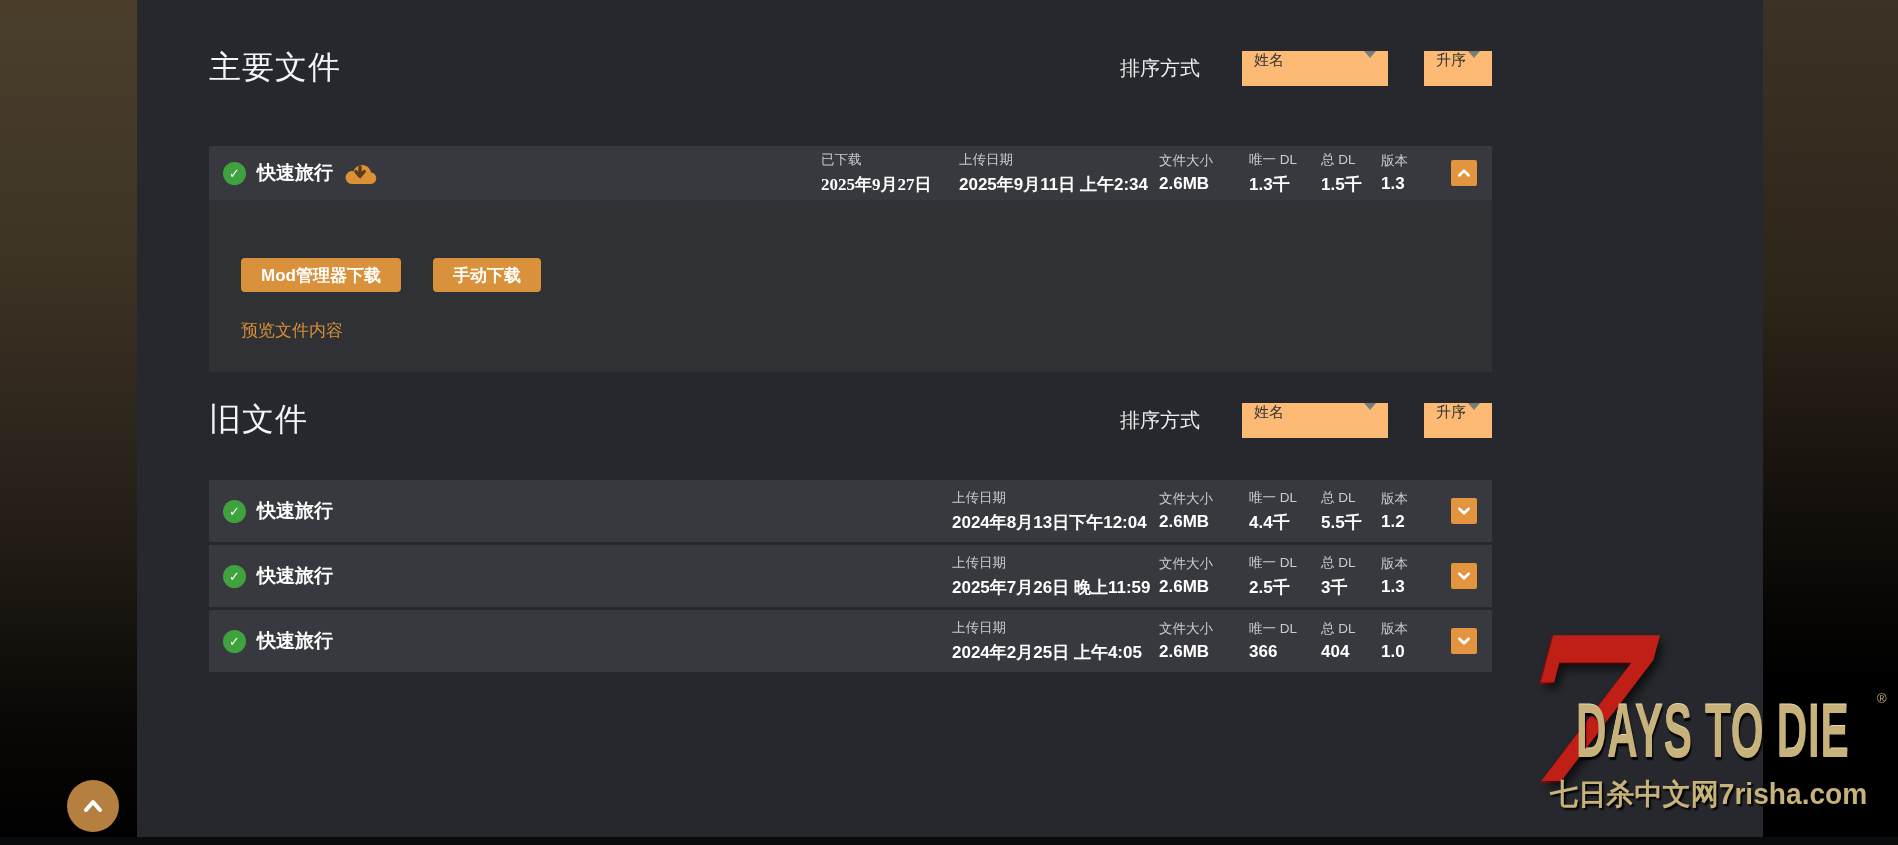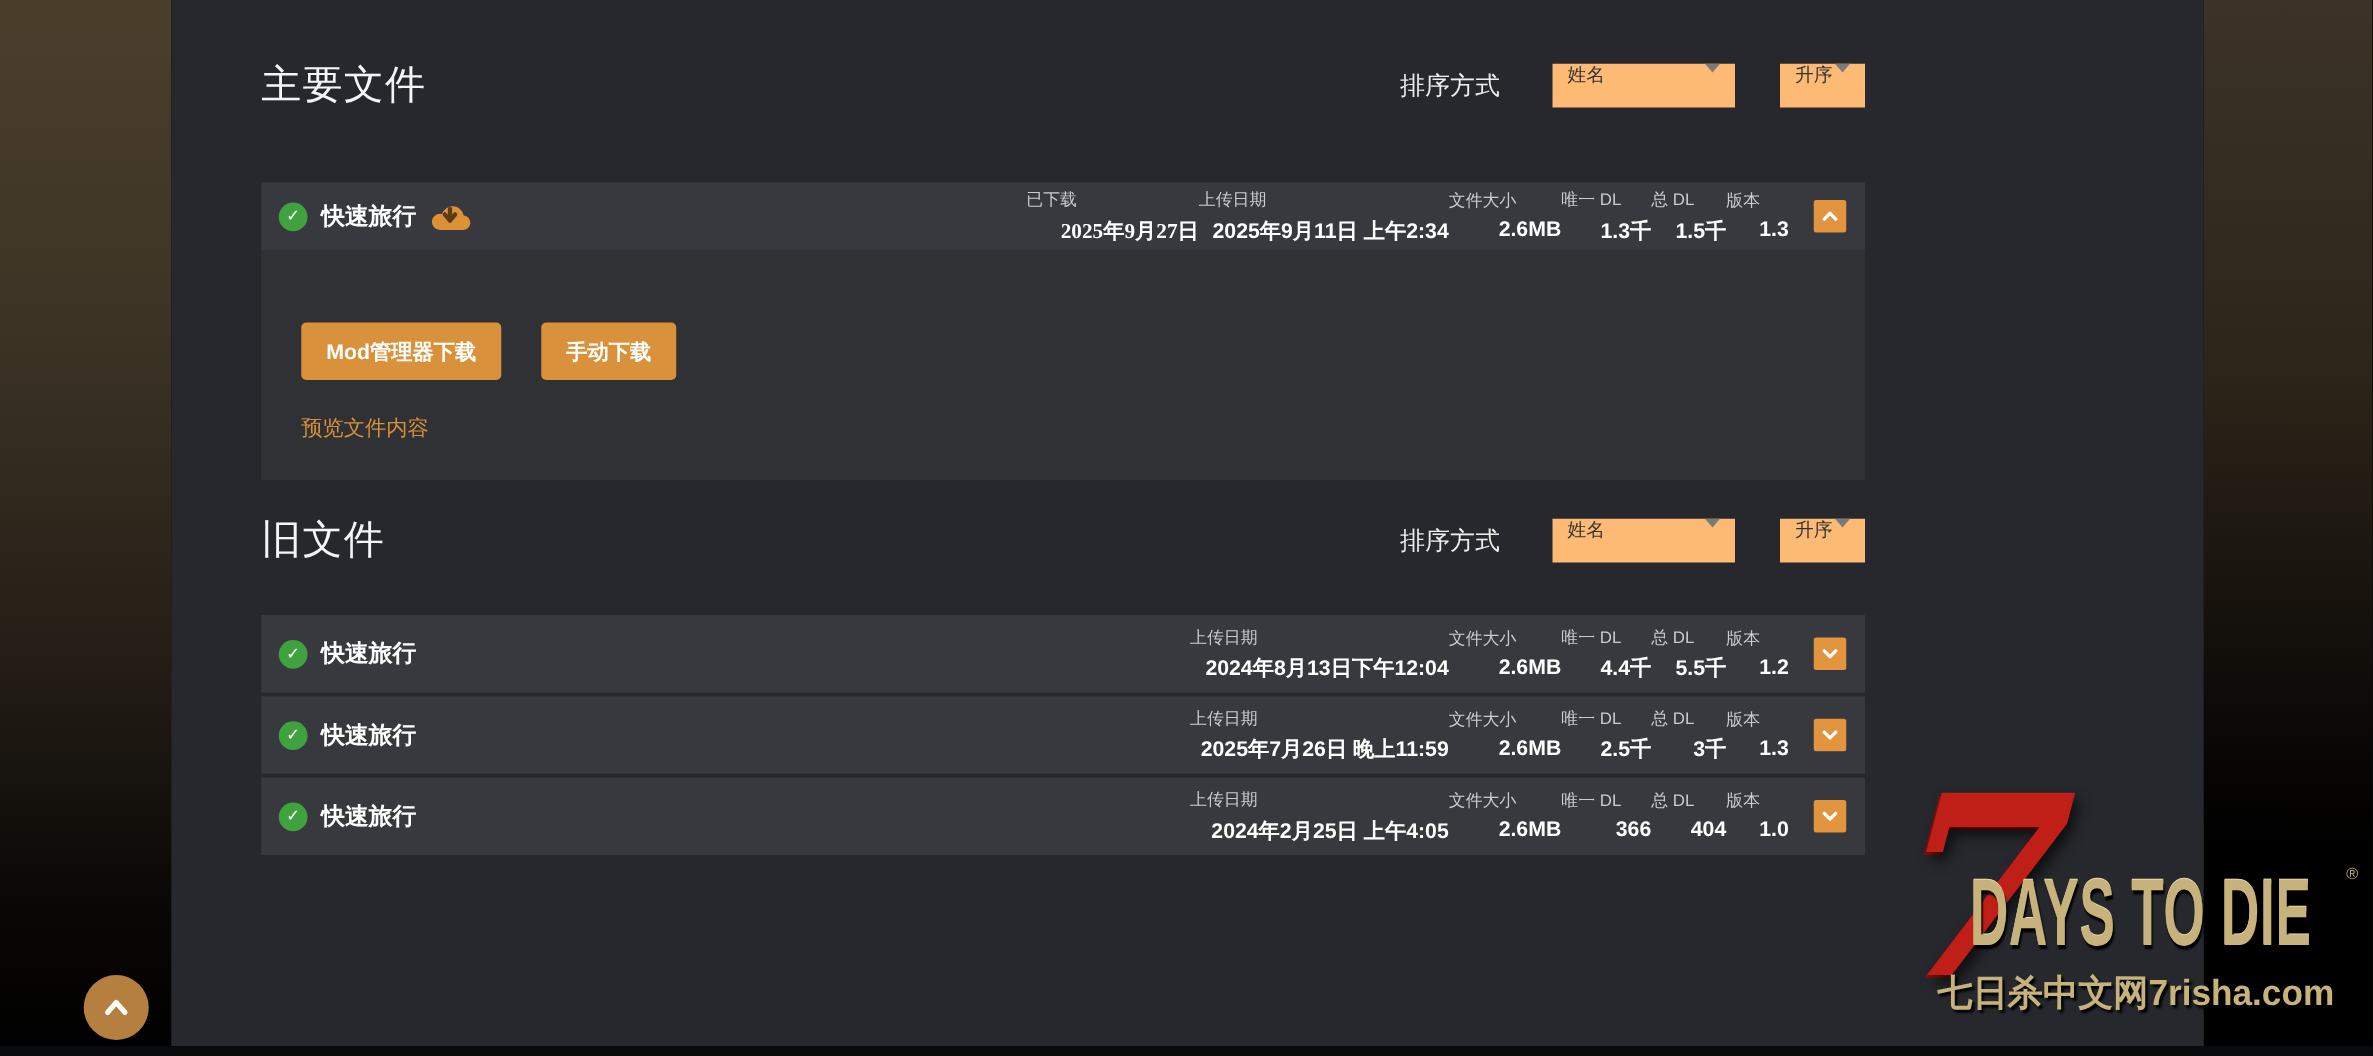--- a/index.html
+++ b/index.html
@@ -38,37 +38,37 @@
   .file-row { height:54px; background:#37393e; display:flex; align-items:center;
     padding:0 15px 0 14px; }
   .check-icon { width:23px; height:23px; border-radius:50%; background:#3fa23f;
     color:#fff; font-size:13px; font-weight:bold; display:flex; align-items:center;
     justify-content:center; flex:0 0 auto; }
   .file-name { font-size:19px; font-weight:600; color:#fff; margin-left:11px; }
   .cloud-icon { margin-left:10px; display:flex; align-items:center; }
   .meta-group { margin-left:auto; display:flex; align-items:center; }
   .meta-col { display:flex; flex-direction:column; }
   .meta-label { font-size:13.5px; color:#c9ccd1; margin-bottom:4px; white-space:nowrap; }
-  .meta-value { font-size:17px; font-weight:bold; color:#fff; white-space:nowrap;text-align:right; }
+  .meta-value { font-size:17px; font-weight:bold; color:#fff; white-space:nowrap; }
   .w-dl    { width:138px;font-family:Liberation Serif, serif; }
   .w-up    { width:200px; }
   .w-up-o  { width:207px; }
   .w-size  { width:90px; }
   .w-uniq  { width:72px; }
   .w-tot   { width:60px; }
   .w-ver   { width:50px; }
   .sq-btn { width:26px; height:26px; background:#e2953e; border:none; border-radius:2px;
     margin-left:20px; display:flex; align-items:center; justify-content:center;
     cursor:pointer; flex:0 0 auto; }
 
   
   .details { background:#2f3135; padding:30px 32px 30px 32px; }
   .compat { font-size:18px; color:#e9eaec; }
   .btn-row { margin-top:28px; display:flex; }
-  .orange-btn { height:46px; background:#d9913b; border:none; border-radius:4px;
+  .orange-btn { height:34px; background:#d9913b; border:none; border-radius:4px;
     color:#fff; font-size:17px; font-weight:bold; padding:0 20px; margin-right:32px;
     cursor:pointer; font-family:inherit; }
   .preview-link { display:inline-block; margin-top:27px; font-size:17px;
     color:#d8903a; text-decoration:none; cursor:pointer; }
 
   .old-section { margin-top:26px; }
   .old-rows { margin-top:38px; }
   .old-rows .file-row { height:62px; margin-bottom:3px; }
 
   .archive { margin-top:46px; font-size:19px; font-weight:bold; color:#fff; }

